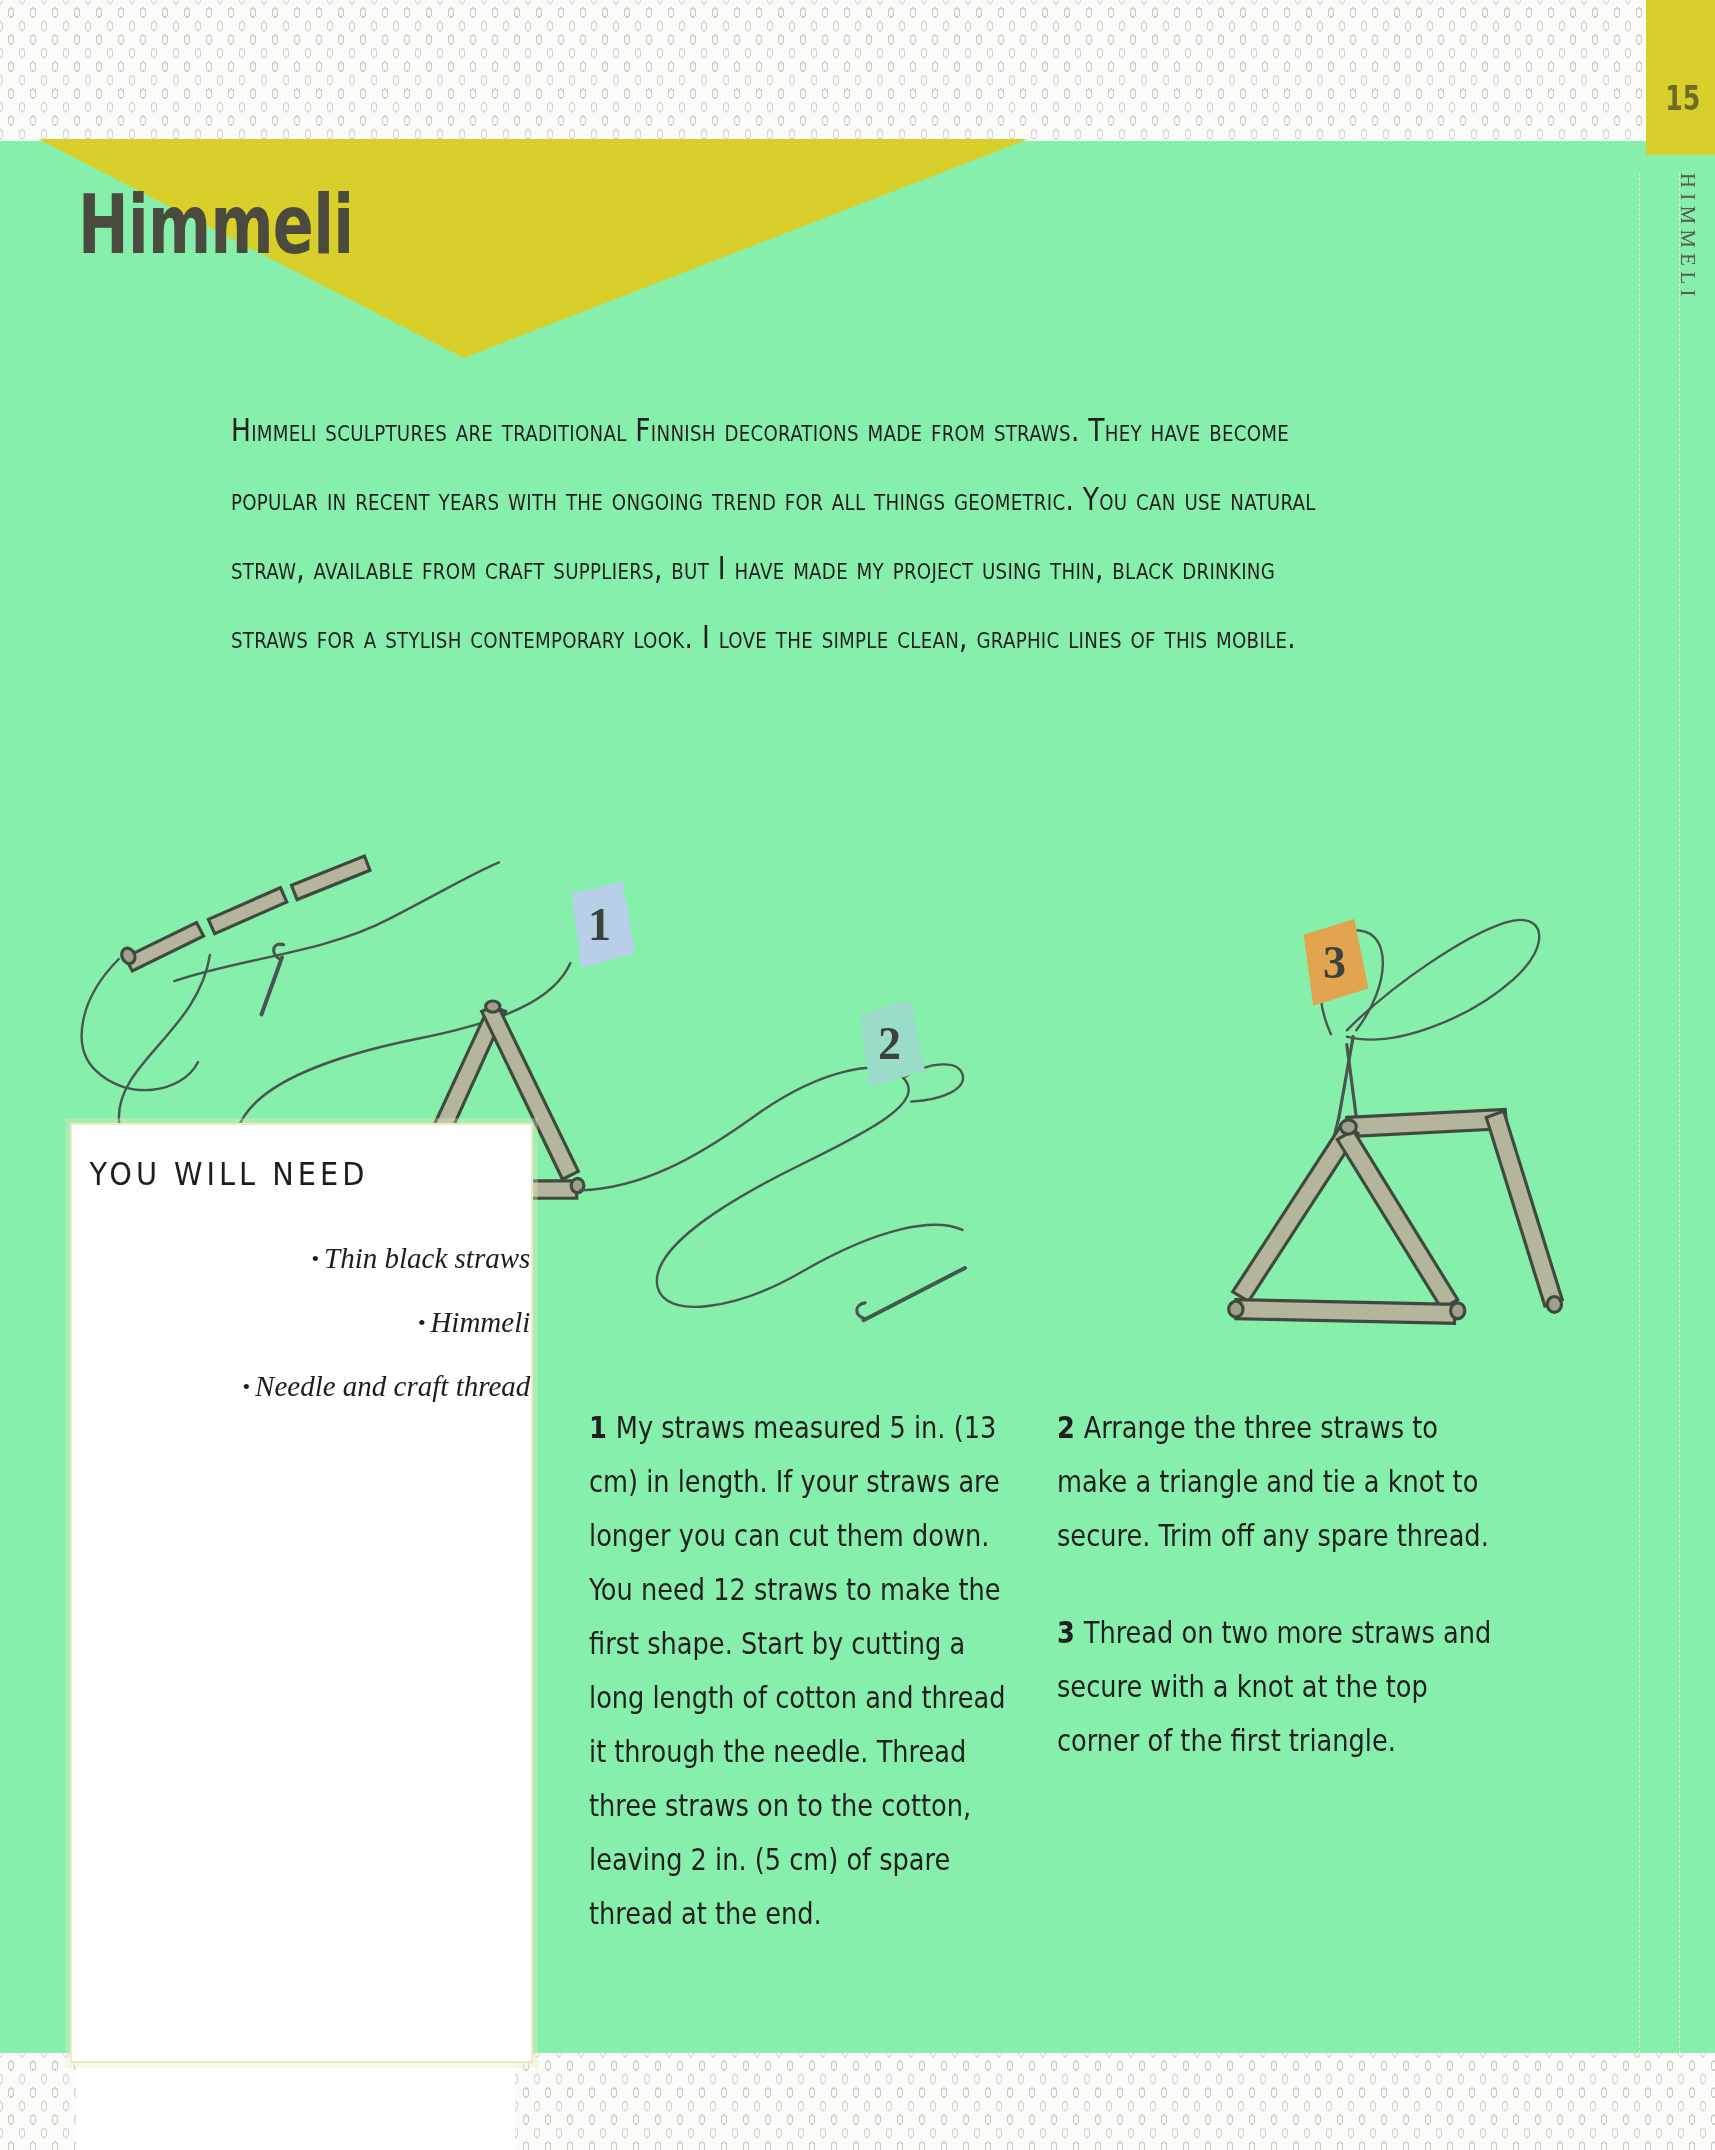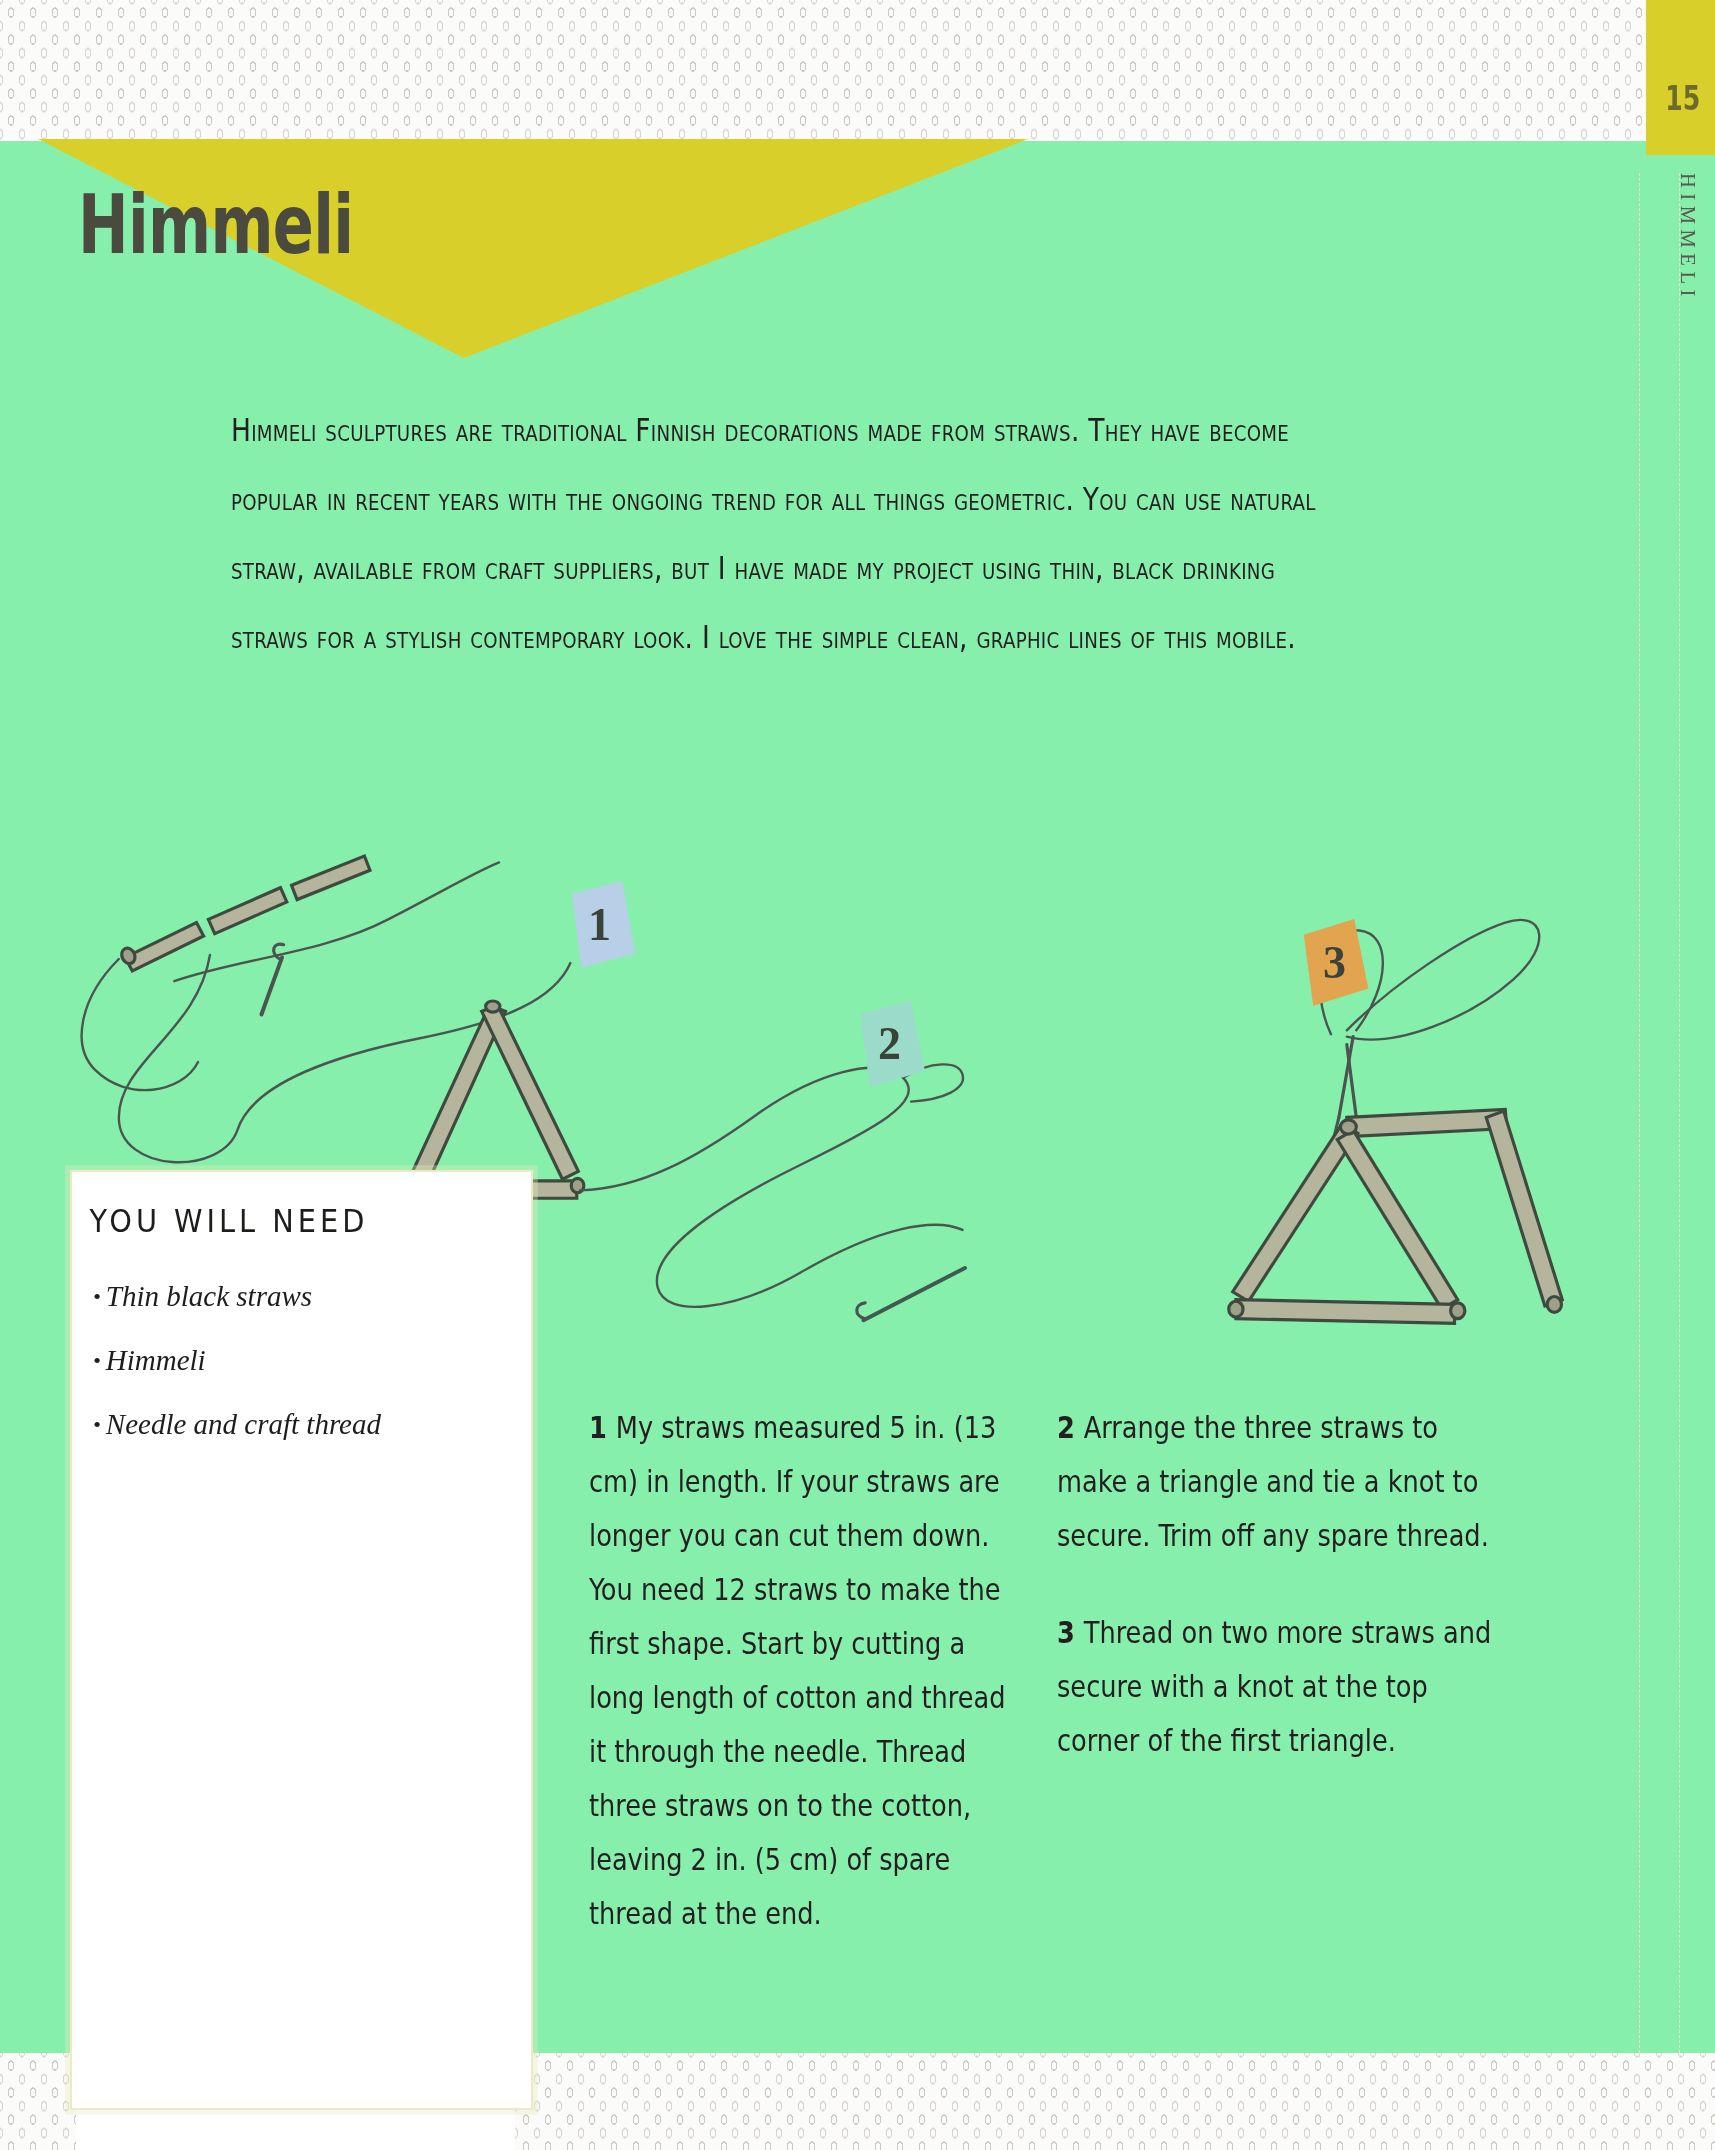--- a/index.html
+++ b/index.html
@@ -92,32 +92,32 @@
     font-weight:700;font-size:46px;color:#39433a;
   }
   .kite-shape{position:absolute;inset:0;}
   .kite span{position:relative;z-index:2;}
   #kite-1{left:564px;top:881px;width:71px;height:87px;}
   #kite-2{left:854px;top:1000px;width:71px;height:87px;}
   #kite-3{left:1299px;top:919px;width:71px;height:87px;}
 
   
   #need-box{
-    position:absolute;left:70px;top:1170px;width:463px;height:940px;
+    position:absolute;left:70px;top:1123px;width:463px;height:940px;
     background:#ffffff;
     border:2.4px solid #eceac0;
     box-shadow:0 0 0 4.8px rgba(236,234,192,.35);
     box-sizing:border-box;
   }
   #need-title{
     position:absolute;left:17.4px;top:30px;
     font-family:"DejaVu Sans Condensed","Liberation Sans",sans-serif;
     font-size:32px;letter-spacing:4px;color:#1d1d1b;font-weight:400;
   }
-  #need-list{position:absolute;left:14.3px;top:101px;width:428px;margin:7px;padding:0;list-style:none;}
+  #need-list{position:absolute;left:14.3px;top:101px;width:428px;margin:16px;padding:0;list-style:none;text-align:right;}
   #need-list li{
     font-family:"Liberation Serif",serif;
     font-style:italic;font-size:29px;color:#1d1d1b;
     margin-bottom:31px;white-space:nowrap;
   }
   #need-list li .dot{font-style:normal;font-size:22px;vertical-align:1.6px;margin-right:4.8px;}
 
   
   .step-col{
     position:absolute;

